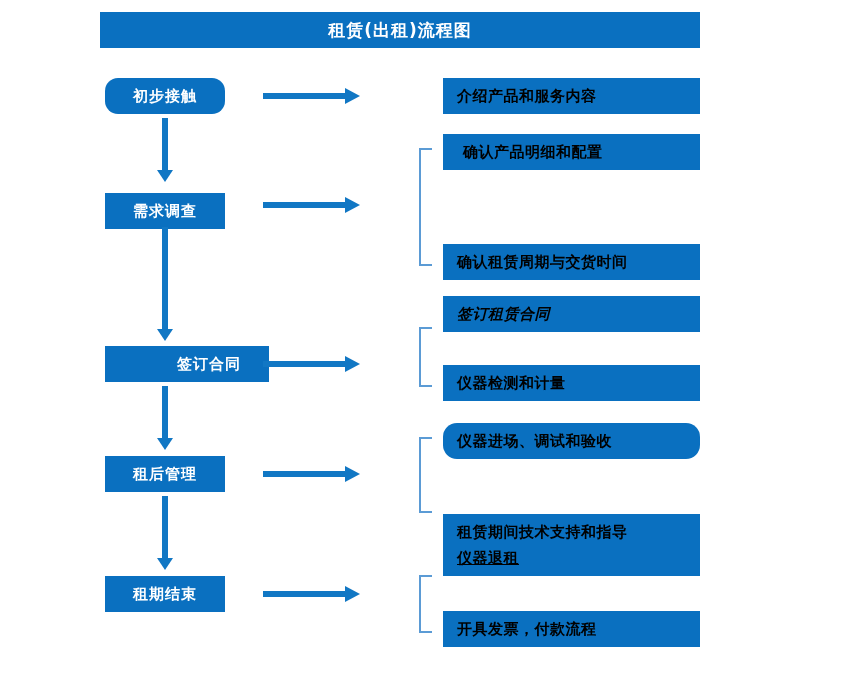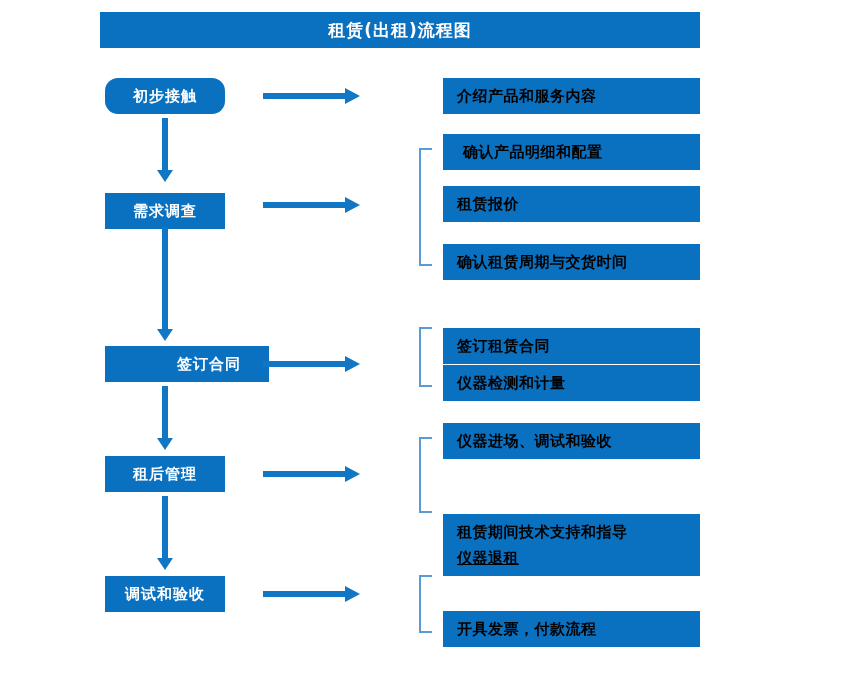--- a/index.html
+++ b/index.html
@@ -132,21 +132,21 @@
 <body>
 
 <div id="canvas">
 
   <div class="title-bar">租赁(出租)流程图</div>
 
   <div class="stage-box" style="top:78px;border-radius:13px;">初步接触</div>
   <div class="stage-box" style="top:187px;margin-top:6px;">需求调查</div>
   <div class="stage-box" style="top:346px;padding-left:44px;">签订合同</div>
   <div class="stage-box" style="top:456px;">租后管理</div>
-  <div class="stage-box" style="top:576px;">调试和验收</div>
+  <div class="stage-box" style="top:576px;">租期结束</div>
 
   <div class="v-arrow" style="top:118px; height:66px;">
     <div class="shaft" style="height:52px;"></div>
     <div class="head" style="top:52px;"></div>
   </div>
   <div class="v-arrow" style="top:227px; height:116px;">
     <div class="shaft" style="height:102px;"></div>
     <div class="head" style="top:102px;"></div>
   </div>
   <div class="v-arrow" style="top:386px; height:66px;">
@@ -179,22 +179,21 @@
     <div class="head"></div>
   </div>
 
   <div class="bracket" style="top:148px; height:118px;"></div>
   <div class="bracket" style="top:327px; height:60px;"></div>
   <div class="bracket" style="top:437px; height:76px;"></div>
   <div class="bracket" style="top:575px; height:58px;"></div>
 
   <div class="detail-box" style="top:78px;">介绍产品和服务内容</div>
   <div class="detail-box" style="top:134px;padding-left:20px;">确认产品明细和配置</div>
-  <div class="detail-box" style="top:186px;">租赁报价</div>
   <div class="detail-box" style="top:244px;">确认租赁周期与交货时间</div>
-  <div class="detail-box" style="top:328px;">签订租赁合同</div>
+  <div class="detail-box" style="top:296px;font-style:italic;">签订租赁合同</div>
   <div class="detail-box" style="top:365px;text-align:right;">仪器检测和计量</div>
-  <div class="detail-box" style="top:423px;">仪器进场、调试和验收</div>
+  <div class="detail-box" style="top:423px;border-radius:14px;">仪器进场、调试和验收</div>
   <div class="detail-box" style="top:514px;">租赁期间技术支持和指导</div>
   <div class="detail-box" style="top:540px;text-decoration:underline;">仪器退租</div>
   <div class="detail-box" style="top:611px;">开具发票，付款流程</div>
 
 </div>
 
 </body></html>

